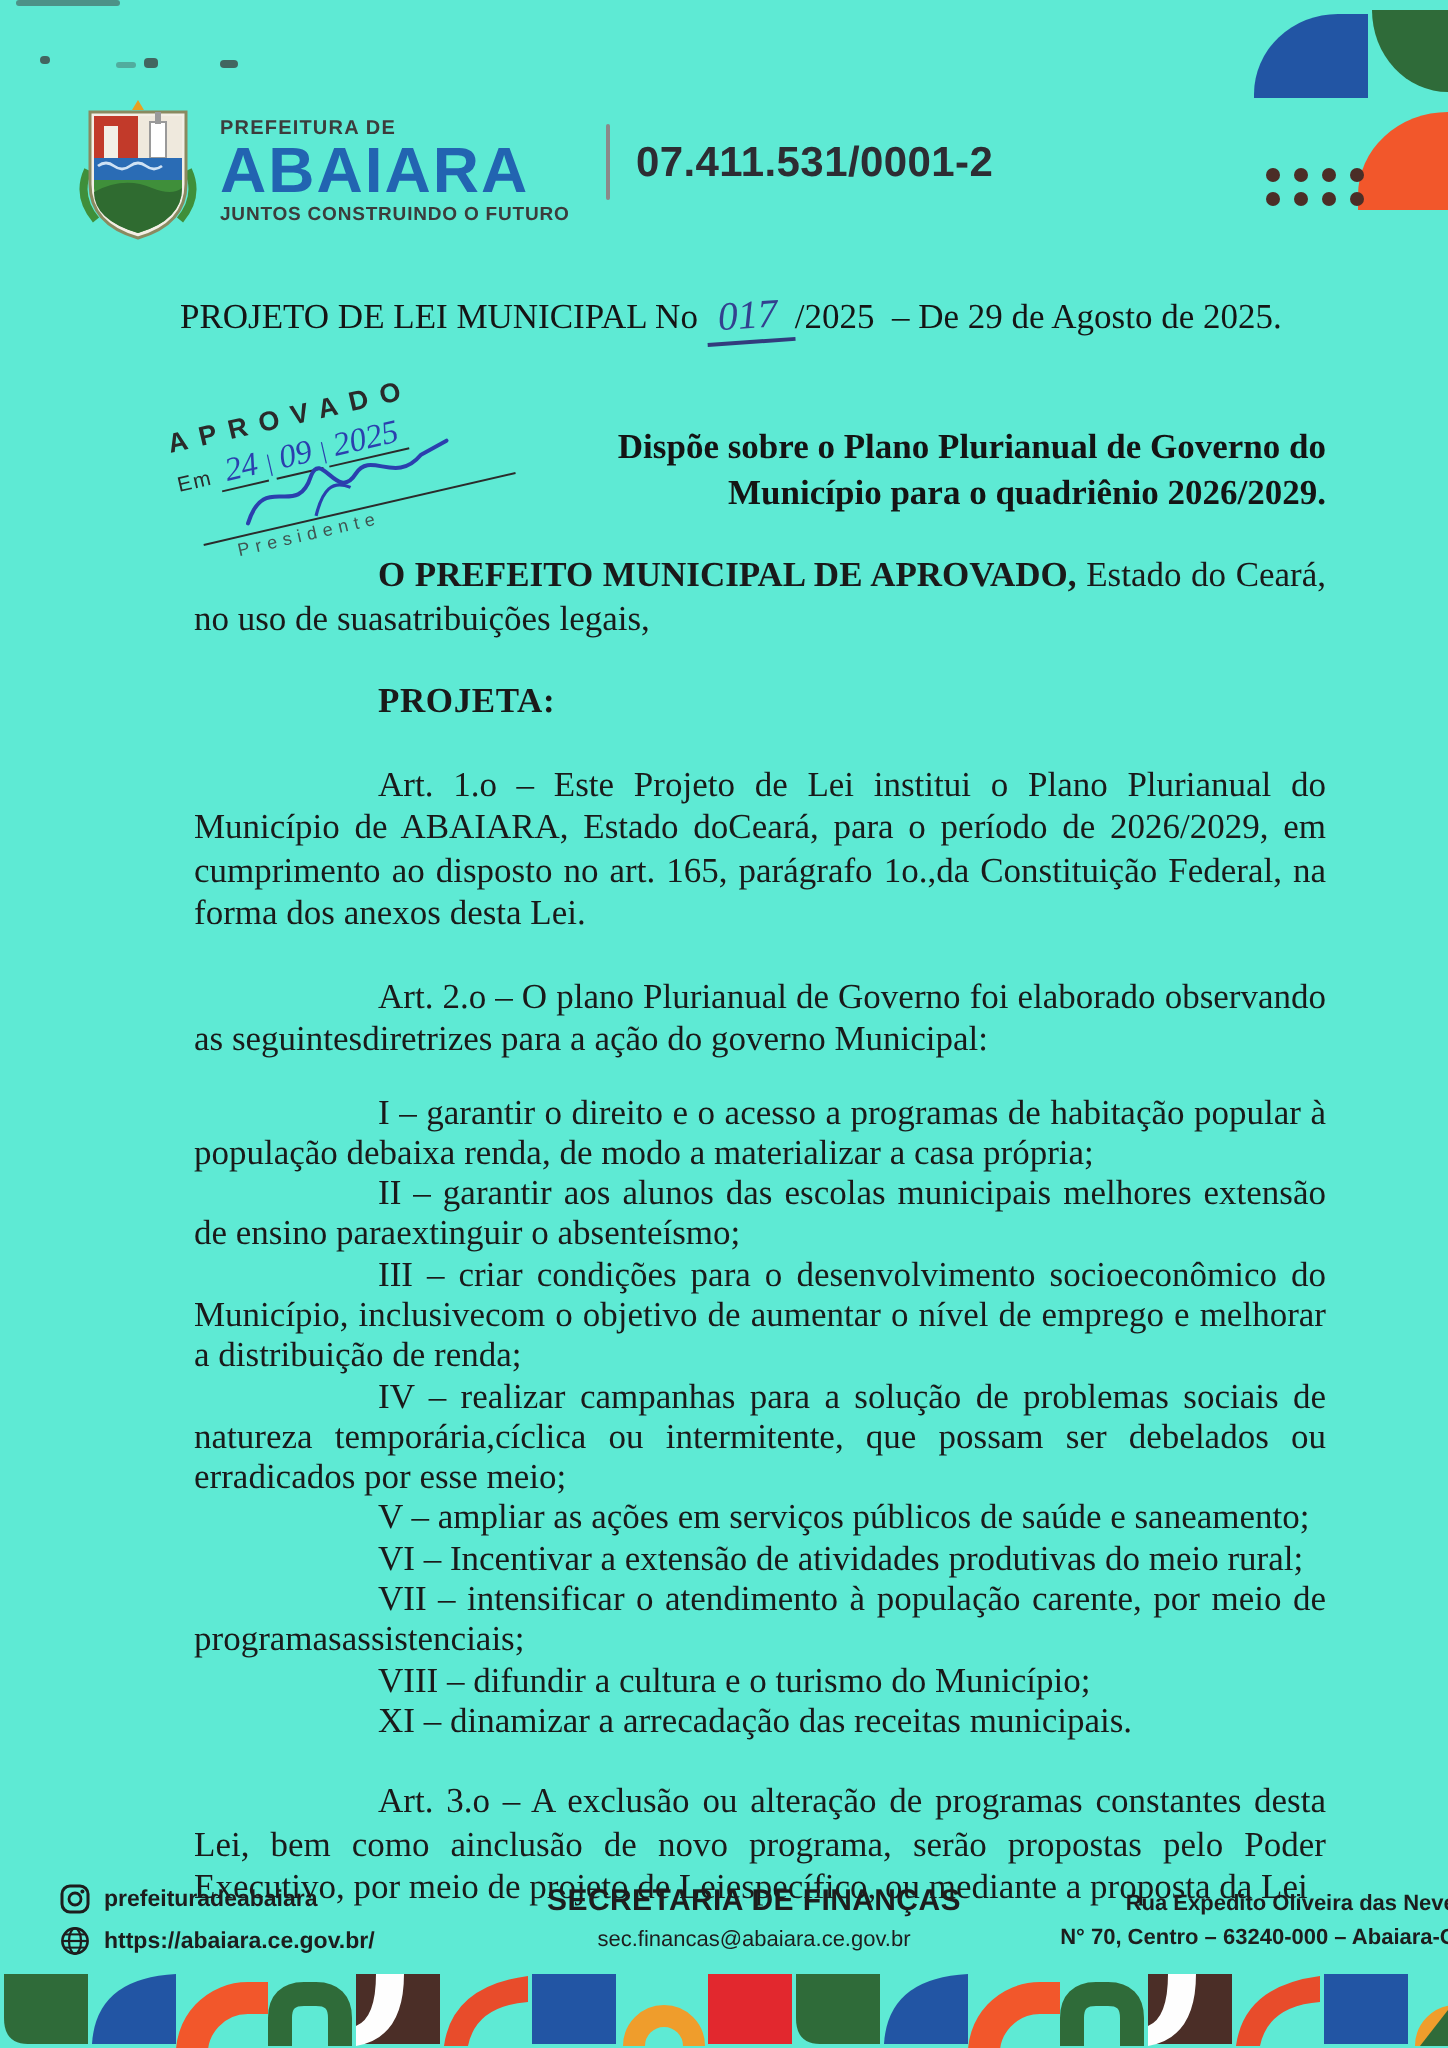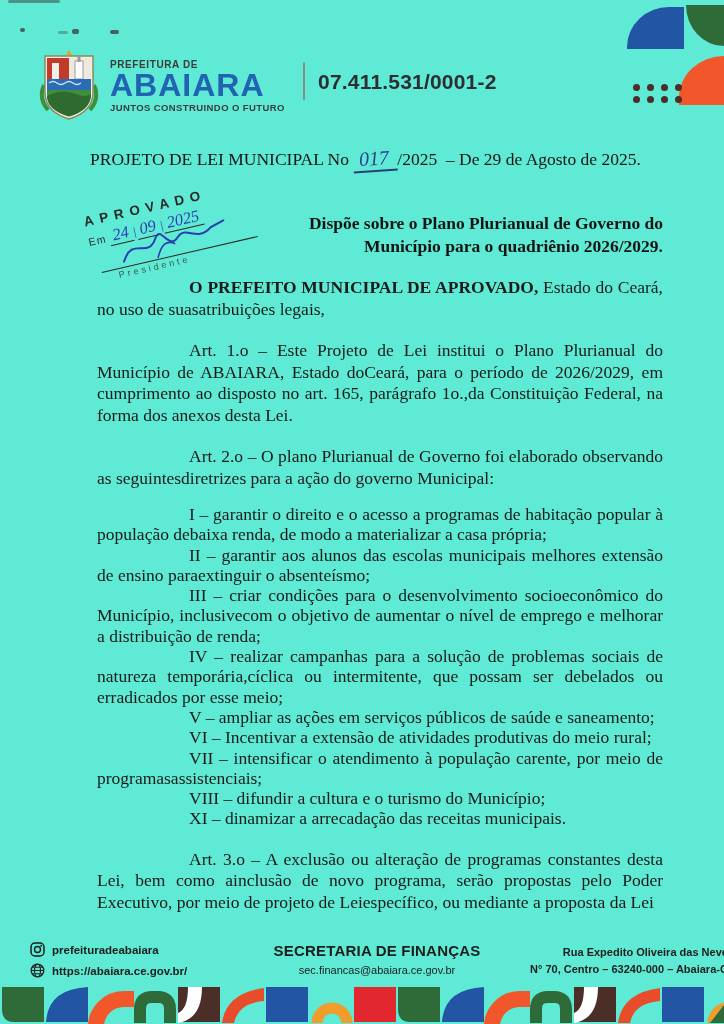--- a/index.html
+++ b/index.html
@@ -147,20 +147,21 @@
         <path d="M40,30 C46,18 52,14 60,20" stroke="#2b3fae" stroke-width="1.6" fill="none"></path>
       </svg>
     </div>
     <div class="stamp-role">Presidente</div>
   </div>
 
   <div class="ementa">Dispõe sobre o Plano Plurianual de Governo do Município para o quadriênio 2026/2029.</div>
 
   <div class="body-text">
     <p class="para"><b>O PREFEITO MUNICIPAL DE APROVADO,</b><span> Estado do Ceará, no uso de suasatribuições legais,</span></p>
+    <p class="projeta">PROJETA:</p>
     <p class="para">Art. 1.o – Este Projeto de Lei institui o Plano Plurianual do Município de ABAIARA, Estado doCeará, para o período de 2026/2029, em cumprimento ao disposto no art. 165, parágrafo 1o.,da Constituição Federal, na forma dos anexos desta Lei.</p>
     <p class="para art2">Art. 2.o – O plano Plurianual de Governo foi elaborado observando as seguintesdiretrizes para a ação do governo Municipal:</p>
     <div class="items">
       <p>I – garantir o direito e o acesso a programas de habitação popular à população debaixa renda, de modo a materializar a casa própria;</p>
       <p>II – garantir aos alunos das escolas municipais melhores extensão de ensino paraextinguir o absenteísmo;</p>
       <p>III – criar condições para o desenvolvimento socioeconômico do Município, inclusivecom o objetivo de aumentar o nível de emprego e melhorar a distribuição de renda;</p>
       <p>IV – realizar campanhas para a solução de problemas sociais de natureza temporária,cíclica ou intermitente, que possam ser debelados ou erradicados por esse meio;</p>
       <p>V – ampliar as ações em serviços públicos de saúde e saneamento;</p>
       <p>VI – Incentivar a extensão de atividades produtivas do meio rural;</p>
       <p>VII – intensificar o atendimento à população carente, por meio de programasassistenciais;</p>

